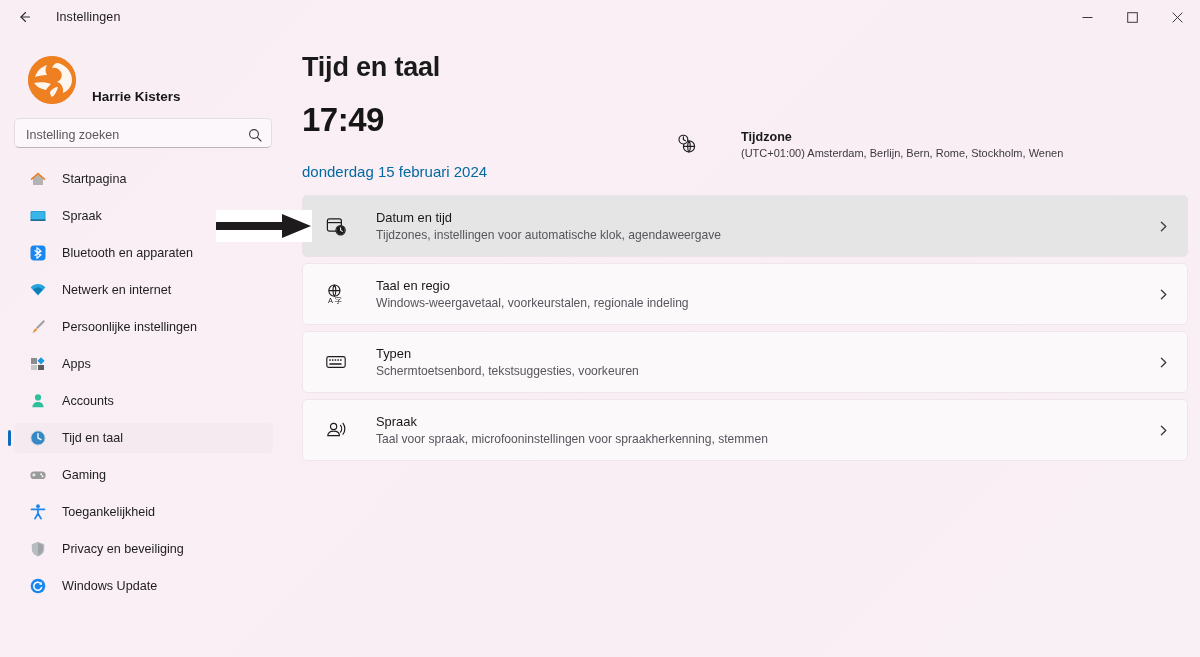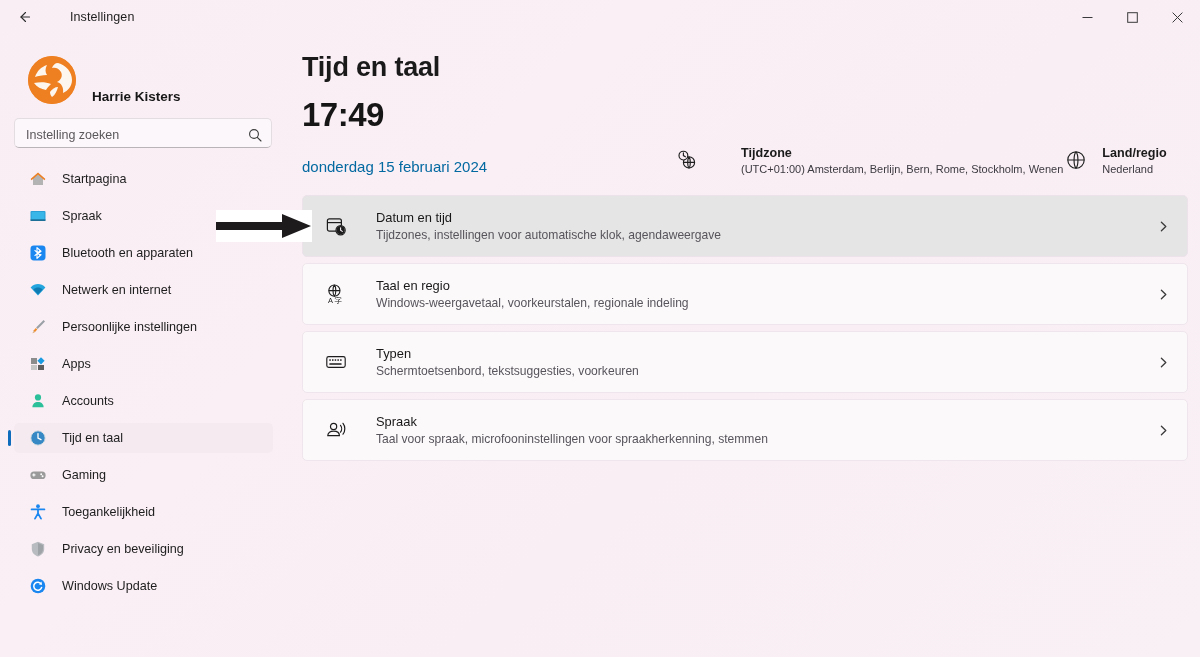--- a/index.html
+++ b/index.html
@@ -26,21 +26,21 @@
     width: 32px; height: 30px;
     margin-left: 8px;
     display: flex; align-items: center; justify-content: center;
     border-radius: 5px;
     color: #2b2b2b;
   }
   .back-btn svg { display: block; }
   .app-title {
     font-size: 12.5px;
     color: #1d1d1d;
-    margin-left: 30px;
+    margin-left: 16px;
     letter-spacing: .1px;
   }
   .win-controls {
     position: absolute;
     right: 0; top: 0;
     display: flex; height: 34px;
   }
   .win-btn {
     width: 45px; height: 34px;
     display: flex; align-items: center; justify-content: center;
@@ -148,21 +148,21 @@
   .page-title {
     font-size: 27px;
     font-weight: bold;
     color: #1a1a1a;
     margin-top: 18px;
     letter-spacing: -.2px;
   }
 
   .summary {
     display: flex;
-    align-items: flex-end;
+    align-items: center;
     margin-top: 24px;
     height: 68px;
   }
   .clock-block { width: 372px; flex: 0 0 372px; }
   .clock-time {
     font-size: 33px;
     font-weight: bold;
     color: #161616;
     line-height: 1;
     letter-spacing: -.5px;
@@ -466,32 +466,20 @@
             <circle cx="7.4" cy="6.6" r="4.4" fill="#f9eef4"></circle>
             <path d="M7.4 3.7 V6.6 L9.4 7.8" stroke-linecap="round"></path>
           </svg>
         </span>
         <div class="info-text">
           <div class="info-label">Tijdzone</div>
           <div class="info-value">(UTC+01:00) Amsterdam, Berlijn, Bern, Rome, Stockholm, Wenen</div>
         </div>
       </div>
 
-      <div class="info-item">
-        <span class="info-icon">
-          <svg width="22" height="22" viewBox="0 0 22 22" fill="none" stroke="#1f1f1f" stroke-width="1.15">
-            <circle cx="11" cy="11" r="8.2"></circle>
-            <path d="M2.8 11 H19.2 M11 2.8 C13.6 5.6 13.6 16.4 11 19.2 C8.4 16.4 8.4 5.6 11 2.8"></path>
-          </svg>
-        </span>
-        <div class="info-text">
-          <div class="info-label">Land/regio</div>
-          <div class="info-value">Nederland</div>
-        </div>
-      </div>
     </div>
 
     <div class="cards">
 
       <div class="card highlight">
         <span class="card-icon">
           <svg width="22" height="22" viewBox="0 0 22 22" fill="none" stroke="#1c1c1c" stroke-width="1.2">
             <rect x="2.4" y="3.8" width="14" height="12.4" rx="2"></rect>
             <path d="M2.4 7.6 H16.4"></path>
             <circle cx="15.6" cy="15.2" r="4.6" fill="#f7f0f5"></circle>

